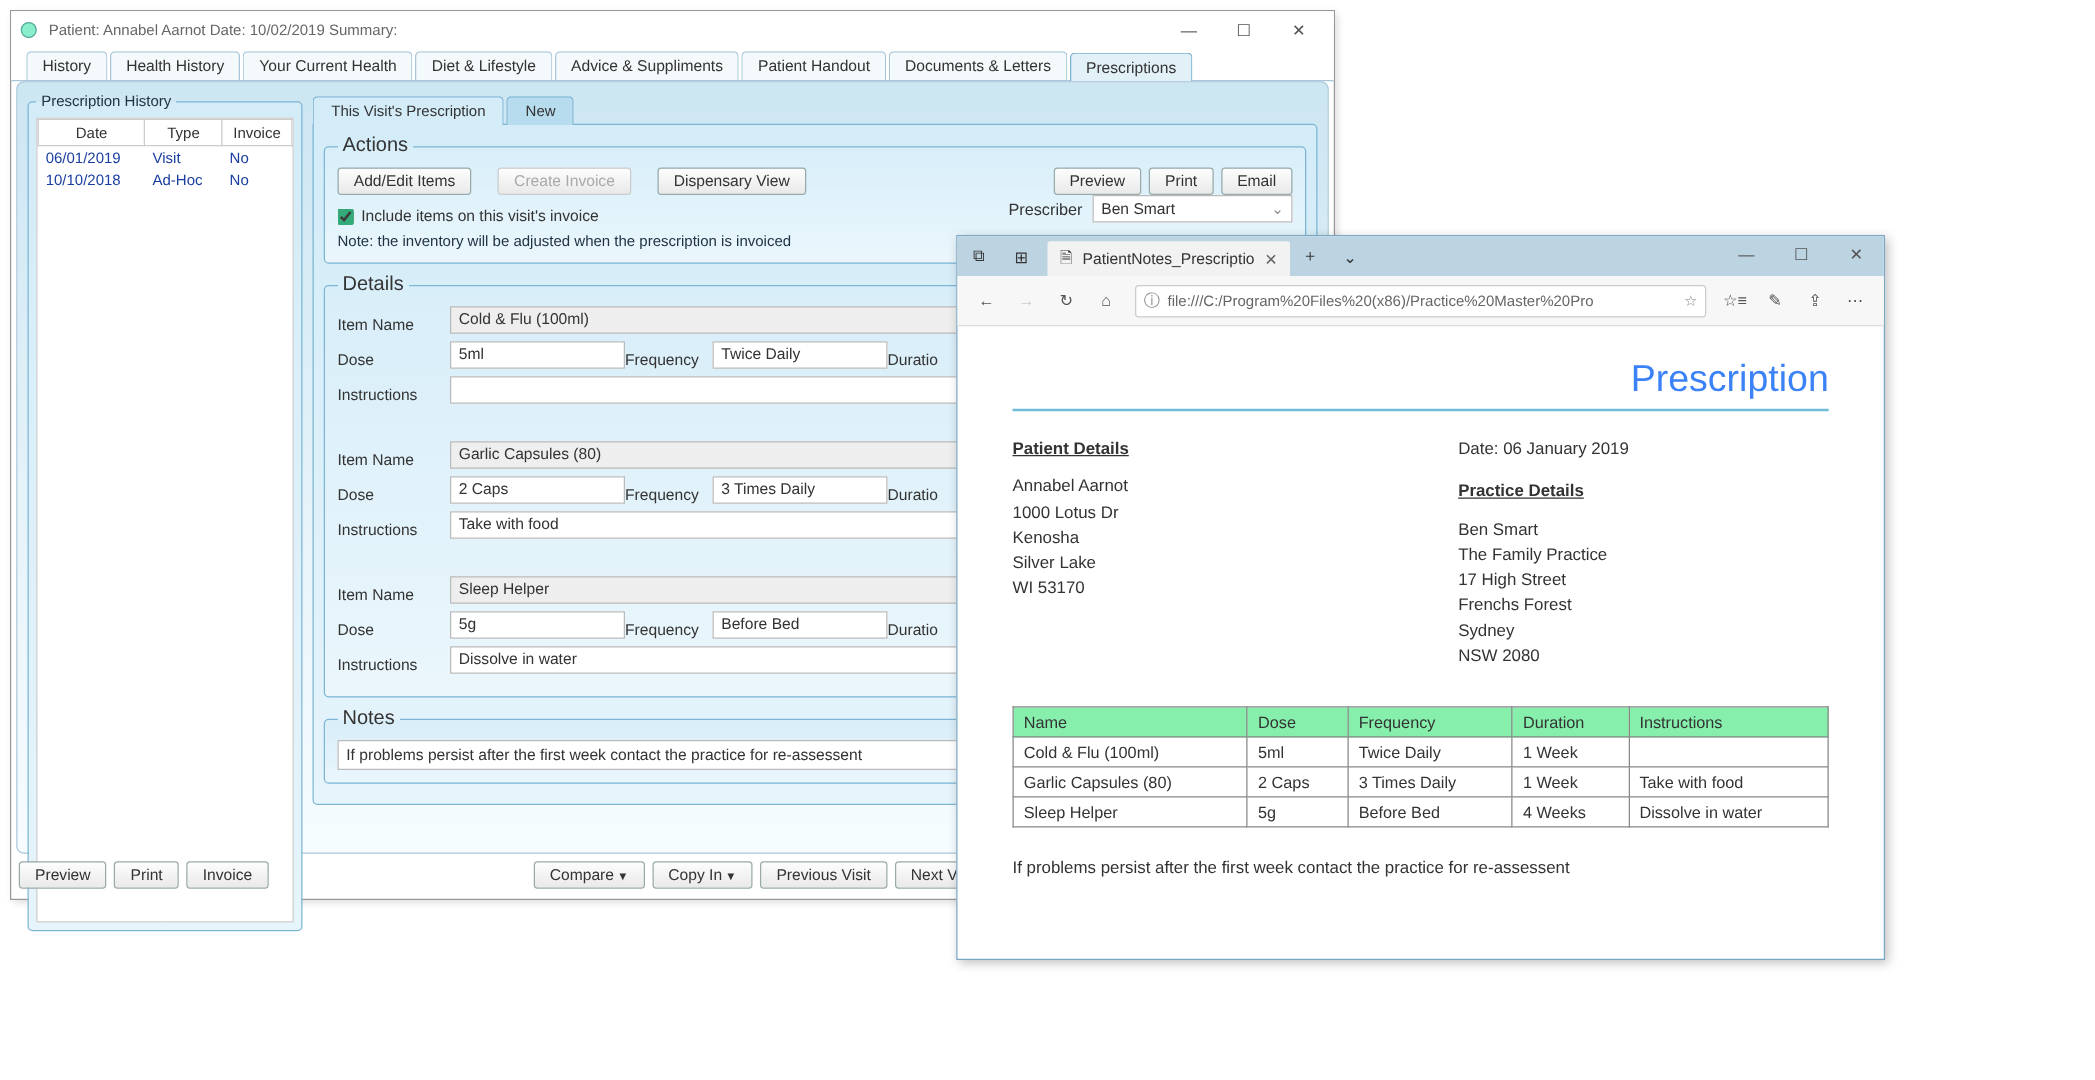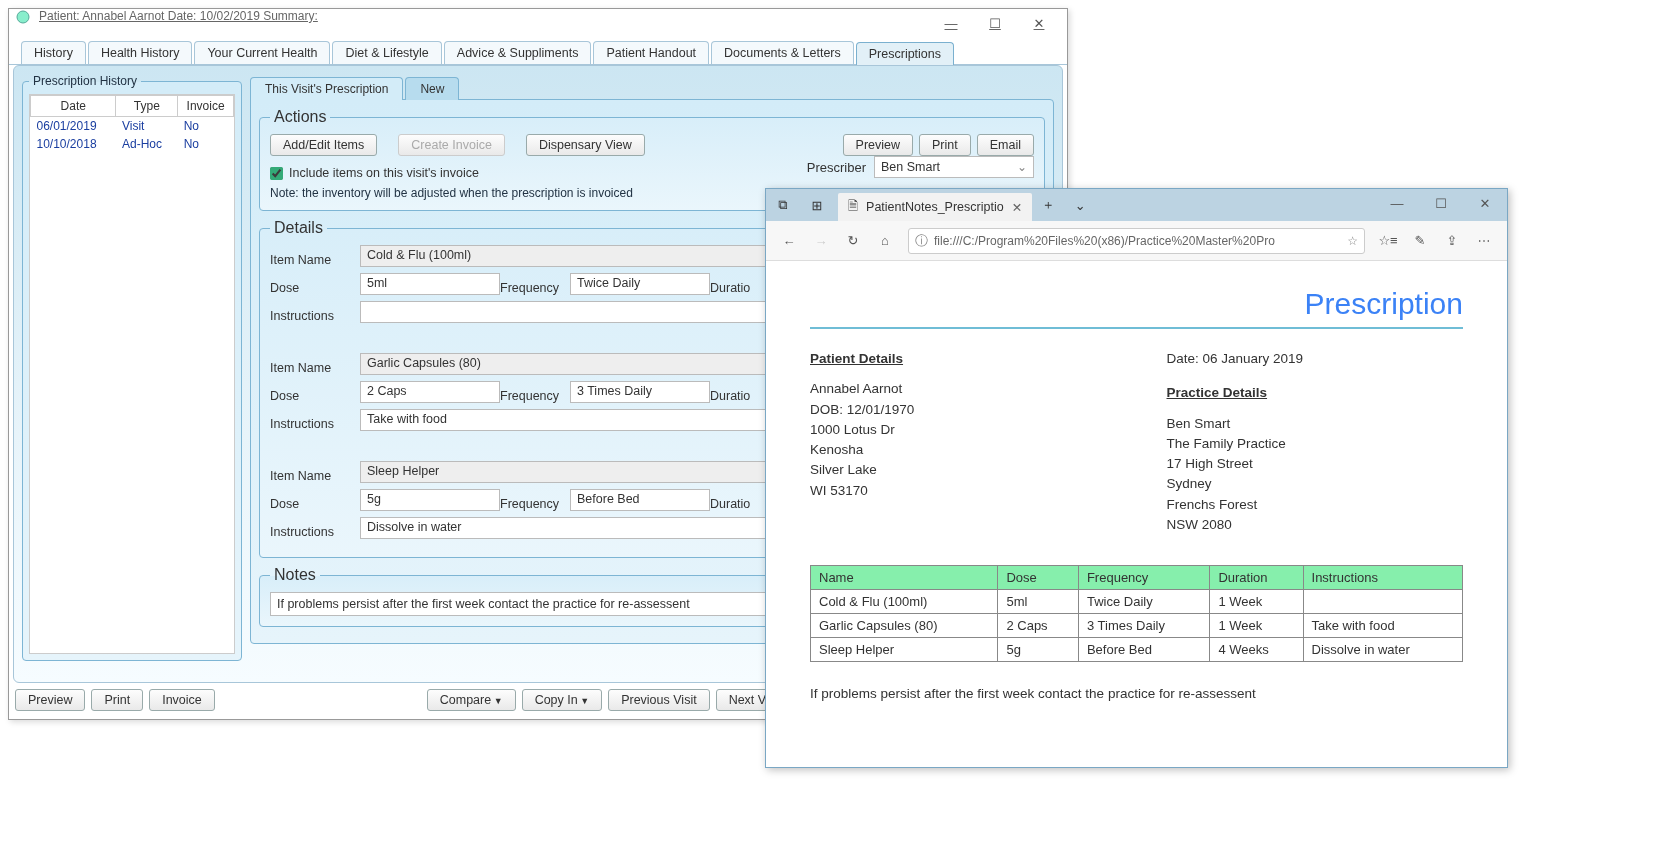--- a/index.html
+++ b/index.html
@@ -1,37 +1,37 @@
 <!DOCTYPE html>
 <html><head>
 <meta charset="utf-8">
 <style>
 * { box-sizing: border-box; margin: 0; padding: 0; font-family: "Segoe UI", Tahoma, sans-serif; }
 body { background: #fff; width: 1676px; height: 864px; position: relative; overflow: hidden; font-size: 13px; color: #333; }
 
 
 .main-window { position: absolute; left: 8px; top: 8px; width: 1060px; height: 712px; border: 1px solid #999; background: #fff; box-shadow: 2px 2px 6px rgba(0,0,0,0.15); }
-.titlebar { height: 30px; display: flex; align-items: flex-start; padding: 0 6px; background: #fff; font-size: 12px; color: #666; text-decoration: underline; }
+.titlebar { height: 30px; display: flex; align-items: center; padding: 0 6px; background: #fff; font-size: 12px; color: #666; }
 .titlebar .app-icon { width: 16px; height: 16px; margin-right: 8px; display:inline-block; }
 .winbtns { margin-left: auto; display: flex; }
 .winbtn { width: 44px; height: 28px; display: flex; align-items: center; justify-content: center; font-size: 13px; color: #555; }
 
 
 .tabs { height: 26px; display:flex; align-items:flex-end; padding-left:12px; border-bottom:1px solid #a8c6d9; background:#fff;}
 .tab { padding: 4px 12px; border:1px solid #a8c6d9; border-bottom:none; margin-right:2px; border-radius:4px 4px 0 0; background:#f4f9fc; font-size:12.5px; color:#333; cursor:default;}
 .tab.active { background:#e2f0f7; border-color:#7ab0cf; position:relative; top:1px;}
 
 
 .body-panel { position:absolute; top:56px; left:4px; right:4px; bottom:36px; background:linear-gradient(180deg,#cce6f2 0%, #e8f4fa 60%, #f6fcff 100%); border-radius:6px; border:1px solid #a8c6d9; padding:8px; display:flex; gap:8px;}
 
 
 .phist { width:220px; }
 .phist fieldset { border:1px solid #7db5d4; border-radius:4px; padding:6px; background:linear-gradient(180deg,#d3ecf8,#e6f4fb);}
 .phist legend { font-size:12px; padding:0 4px; color:#234;}
-.phist-table { background:#fff; border:1px solid #ccc; width:100%; height:560px; }
+.phist-table { background:#fff; border:1px solid #ccc; width:100%; height:644px; }
 .phist-table table { width:100%; border-collapse:collapse; font-size:12px;}
 .phist-table th { text-align:center; background:#fff; border:1px solid #ccc; padding:3px 4px; font-weight:normal;}
 .phist-table td { padding:2px 6px; color:#1a3ea0;}
 .phist-table tr.row td:first-child{color:#1a3ea0;}
 
 
 .rx-area { flex:1; position:relative;}
 .inner-tabs { display:flex; align-items:flex-end; height:26px; margin-bottom:-1px;}
 .inner-tab { padding:4px 14px; border:1px solid #7db5d4; border-bottom:none; border-radius:4px 4px 0 0; background:#b7dcee; font-size:12px; margin-right:2px;}
 .inner-tab.active{ background:#d3ecf8;}
@@ -295,34 +295,33 @@
     <span class="tool-icon">⇪</span>
     <span class="tool-icon">⋯</span>
   </div>
   <div class="browser-content">
     <div class="rx-title">Prescription</div>
     <hr class="rx-rule">
     <div class="rx-cols">
       <div class="rx-col">
         <h4>Patient Details</h4>
         <div>Annabel Aarnot</div>
-        <div>DOB: 12/01/1970</div>
         <div>1000 Lotus Dr</div>
         <div>Kenosha</div>
         <div>Silver Lake</div>
         <div>WI 53170</div>
       </div>
       <div class="rx-col">
         <div class="rx-date">Date: 06 January 2019</div>
         <h4>Practice Details</h4>
         <div>Ben Smart</div>
         <div>The Family Practice</div>
         <div>17 High Street</div>
+        <div>Frenchs Forest</div>
         <div>Sydney</div>
-        <div>Frenchs Forest</div>
         <div>NSW 2080</div>
       </div>
     </div>
 
     <table class="rx-table">
       <tbody>
           <tr>
         <th>Name</th>
         <th>Dose</th>
         <th>Frequency</th>

